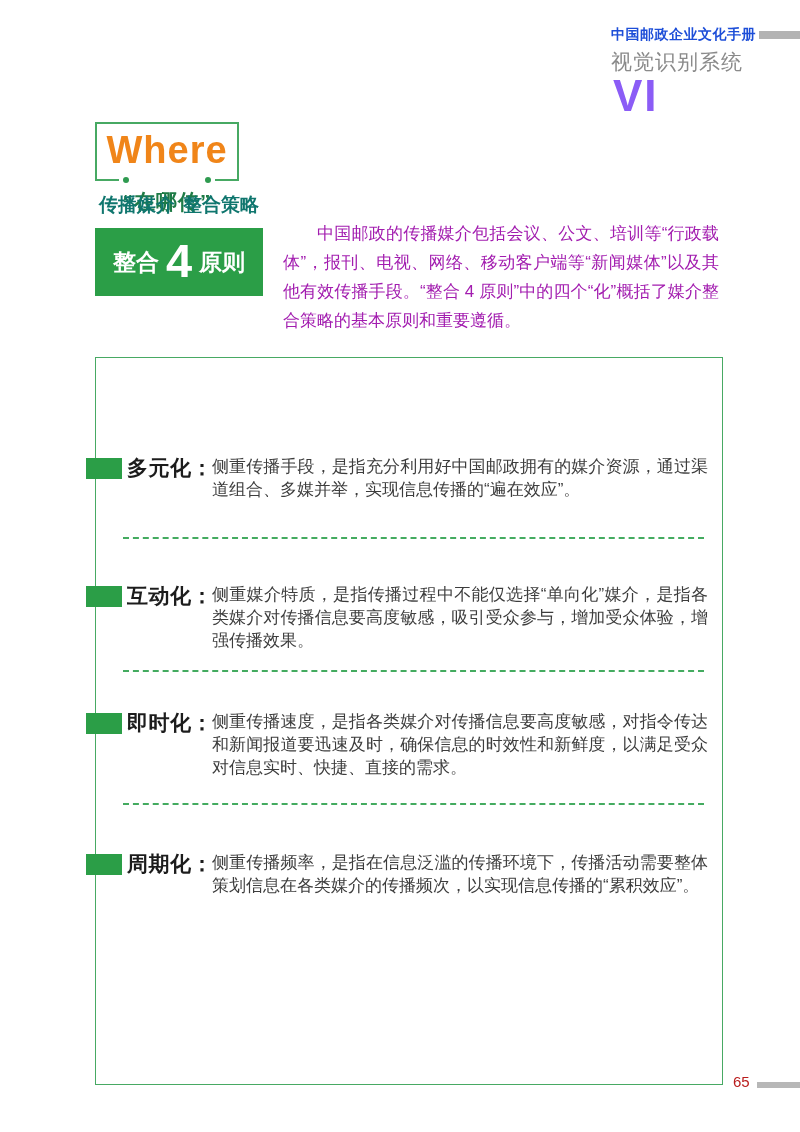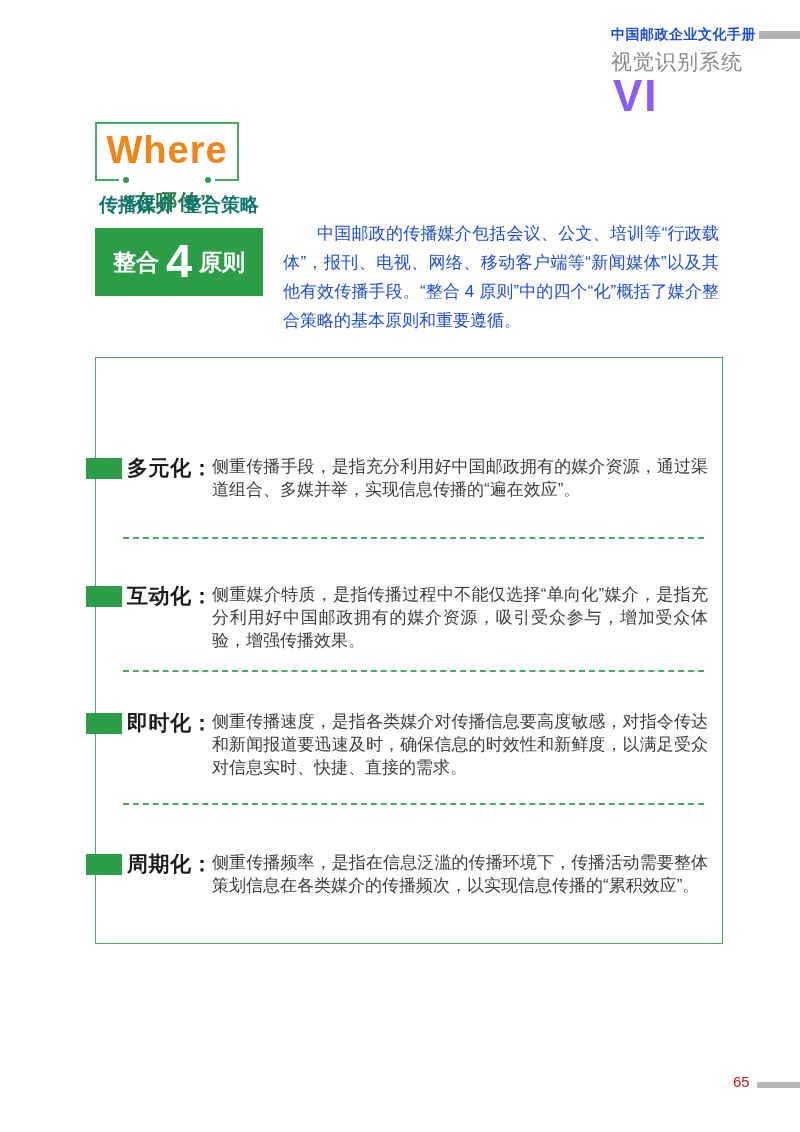--- a/index.html
+++ b/index.html
@@ -45,26 +45,26 @@
   .badge{
     position:absolute;left:95px;top:228px;width:168px;height:68px;background:#2b9e47;
     display:flex;align-items:center;justify-content:center;color:#fff;
   }
   .badge .b-txt{font-size:23px;font-weight:bold;}
   .badge .b-num{font-size:47px;font-weight:bold;margin:0 7px 4px 7px;line-height:1;}
 
   
   .intro{
     position:absolute;left:283px;top:202px;width:436px;
-    font-size:17px;line-height:29px;color:#1d4ed8;text-align:justify;text-indent:2em;
+    font-size:17px;line-height:29px;color:#a21caf;text-align:justify;text-indent:2em;
   }
 
   
   .big-box{
-    position:absolute;left:95px;top:357px;width:628px;height:587px;
+    position:absolute;left:95px;top:357px;width:628px;height:728px;
     border:1.5px solid #47a963;box-sizing:border-box;
   }
   .principle{position:absolute;left:0;width:100%;}
   .p1{top:96px;} .p2{top:224px;} .p3{top:351px;} .p4{top:492px;}
   .marker{position:absolute;left:-10px;top:4px;width:36px;height:21px;background:#2b9e47;}
   .p-title{position:absolute;left:31px;top:0;font-size:21px;font-weight:bold;color:#1c1c1c;letter-spacing:.5px;}
   .p-desc{
     position:absolute;left:116px;top:1px;width:496px;
     font-size:17px;line-height:23px;color:#3d3d3d;text-align:justify;
   }
@@ -117,21 +117,21 @@
     <div class="principle p1">
       <span class="marker"></span>
       <span class="p-title">多元化：</span>
       <span class="p-desc">侧重传播手段，是指充分利用好中国邮政拥有的媒介资源，通过渠道组合、多媒并举，实现信息传播的“遍在效应”。</span>
     </div>
     <div class="sep sep1"></div>
 
     <div class="principle p2">
       <span class="marker"></span>
       <span class="p-title">互动化：</span>
-      <span class="p-desc">侧重媒介特质，是指传播过程中不能仅选择“单向化”媒介，是指充分利用好中国邮政拥有的媒介资源，吸引受众参与，增加受众体验，增强传播效果。</span>
+      <span class="p-desc">侧重媒介特质，是指传播过程中不能仅选择“单向化”媒介，是指各类媒介对传播信息要高度敏感，吸引受众参与，增加受众体验，增强传播效果。</span>
     </div>
     <div class="sep sep2"></div>
 
     <div class="principle p3">
       <span class="marker"></span>
       <span class="p-title">即时化：</span>
       <span class="p-desc">侧重传播速度，是指各类媒介对传播信息要高度敏感，对指令传达和新闻报道要迅速及时，确保信息的时效性和新鲜度，以满足受众对信息实时、快捷、直接的需求。</span>
     </div>
     <div class="sep sep3"></div>
 

